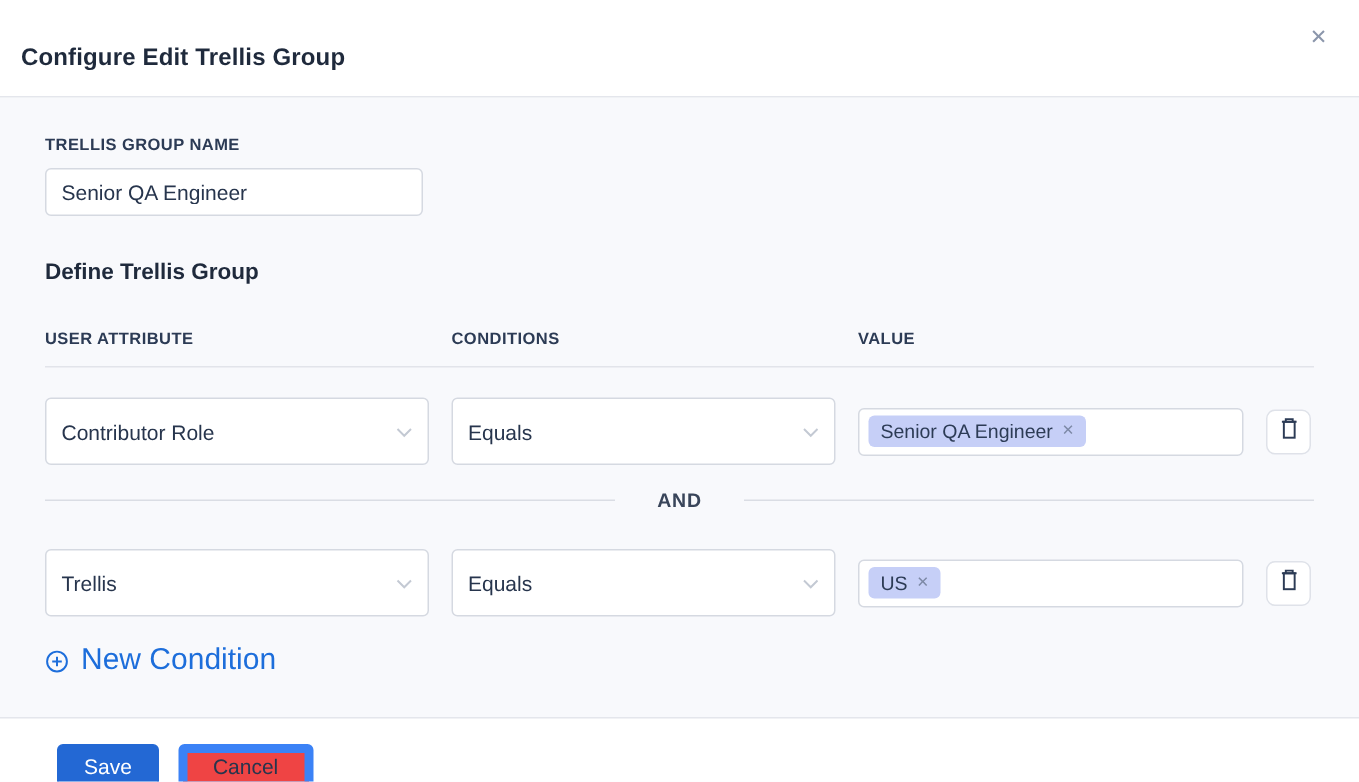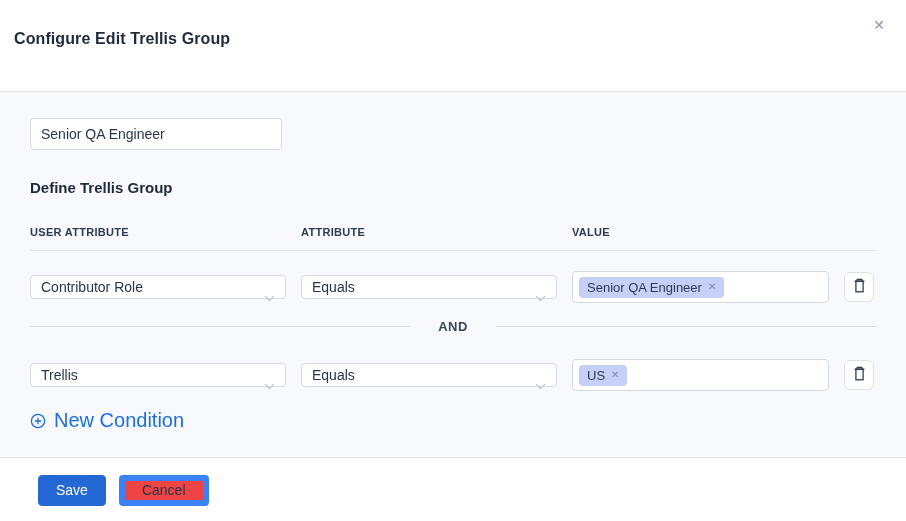--- a/index.html
+++ b/index.html
@@ -8,21 +8,21 @@
     font-family: "Liberation Sans", "DejaVu Sans", sans-serif;
     background: #ffffff;
     color: #27354d;
     overflow: hidden;
   }
   .modal { width: 906px; height: 521px; display: flex; flex-direction: column; background: #ffffff; }
 
   
   .modal-header {
     position: relative;
-    height: 92px; box-sizing: border-box;
+    height: 65px; box-sizing: border-box;
     padding: 30px 20px 0 14px;
     background: #ffffff;
     border-bottom: 1px solid #e4e6ec;
     flex: 0 0 auto;
   }
   .modal-title { font-size: 16px; font-weight: 700; color: #1f2a3c; letter-spacing: 0.1px; }
   .close-btn {
     position: absolute; top: 14px; right: 16px;
     width: 22px; height: 22px; line-height: 22px;
     text-align: center; font-size: 14px; color: #8b96ab;
@@ -60,21 +60,21 @@
     column-gap: 15px;
     align-items: center;
   }
   .col-headers { margin-top: 30px; }
   .col-header { font-size: 11px; font-weight: 700; color: #2c3b55; letter-spacing: 0.3px; }
   .header-divider { margin-top: 12px; border-top: 1px solid #e2e4ea; height: 0; }
 
   .cond-row { margin-top: 20px; }
   .select-box {
     position: relative;
-    height: 24px; box-sizing: border-box;
+    height: 45px; box-sizing: border-box;
     background: #ffffff; border: 1px solid #d5d9e1; border-radius: 4px;
     display: flex; align-items: center;
     padding: 0 26px 0 10px;
     font-size: 14px; color: #27354d;
     cursor: pointer;
   }
   .select-box .chevron { position: absolute; right: 10px; top: 13px; }
   .value-box {
     height: 32px; box-sizing: border-box;
     background: #ffffff; border: 1px solid #d5d9e1; border-radius: 4px;
@@ -137,28 +137,29 @@
 
 <div class="modal">
 
   <div class="modal-header">
     <div class="modal-title">Configure Edit Trellis Group</div>
     <button class="close-btn">✕</button>
   </div>
 
   <div class="modal-body">
 
+    <div class="field-label">TRELLIS GROUP NAME</div>
     <input class="name-input" type="text" value="Senior QA Engineer" style="">
 
     <div class="section-heading">Define Trellis Group</div>
 
     
     <div class="cond-grid col-headers">
       <div class="col-header">USER ATTRIBUTE</div>
-      <div class="col-header">ATTRIBUTE</div>
+      <div class="col-header">CONDITIONS</div>
       <div class="col-header">VALUE</div>
       <div></div>
     </div>
     <div class="header-divider"></div>
 
     
     <div class="cond-grid cond-row">
       <div class="select-box">
         <span>Contributor Role</span>
         <span class="chevron">

